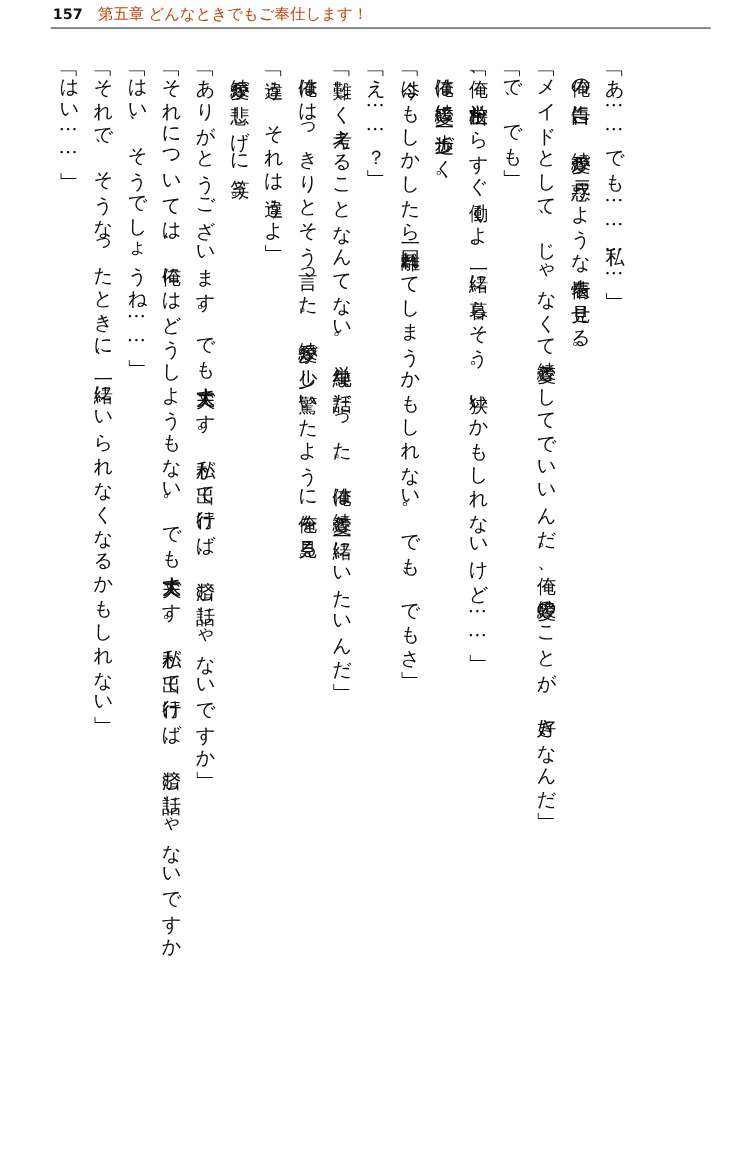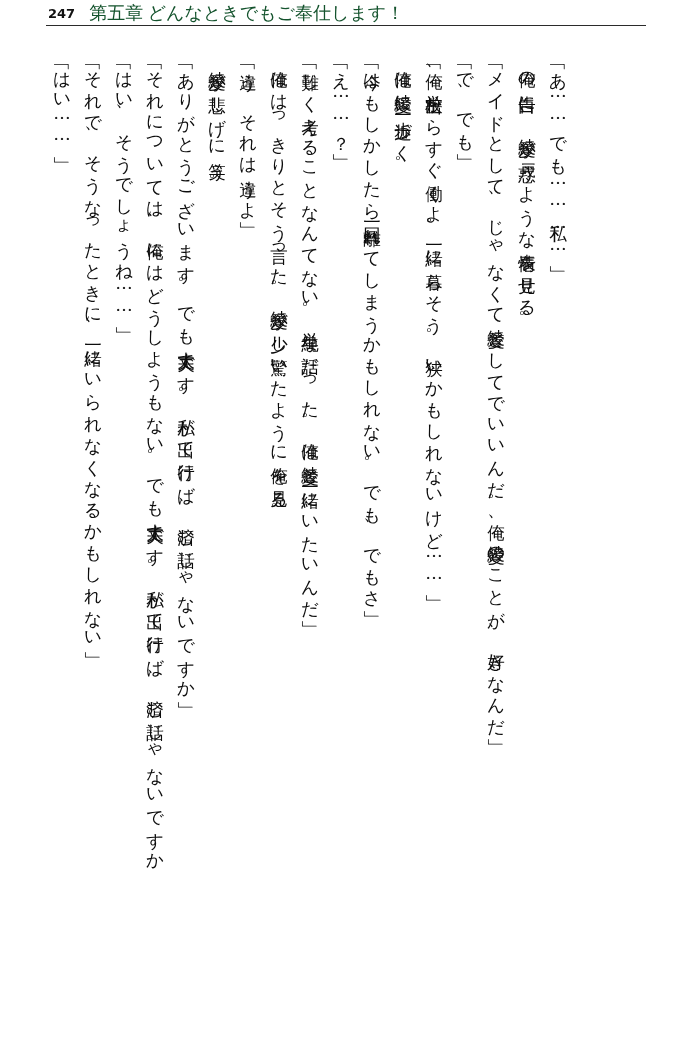--- a/index.html
+++ b/index.html
@@ -40,23 +40,23 @@
   }
   .folio {
     font-family: "DejaVu Sans", "Liberation Sans", sans-serif;
     font-weight: bold;
     font-size: 13px;
     color: #111111;
     letter-spacing: 0px;
     margin-right: 14px;
   }
   .header-title {
-    font-family: Liberation Serif, serif;
-    font-size: 18px;
-    color: #14532d;
+    font-family: Liberation Sans, sans-serif;
+    font-size: 14px;
+    color: #c2410c;
     white-space: nowrap;
   }
   
   .body-area {
     position: absolute;
     top: 44px;
     right: 40px;
     width: 600px;
     height: 980px;
     display: flex;
@@ -84,21 +84,21 @@
   .col.indent {
     padding-top: 14px;
   }
 </style>
 </head>
 <body>
 
 <div class="page">
 
   <div class="header">
-    <span class="folio">247</span>
+    <span class="folio">157</span>
     <span class="header-title">第五章 どんなときでもご奉仕します！</span>
   </div>
   <div class="header-rule"></div>
 
   <div class="body-area">
     <div class="col indent">「はい……」</div>
     <div class="col indent">「それで、そうなったときに、一緒にいられなくなるかもしれない」</div>
     <div class="col indent">「はい、そうでしょうね……」</div>
     <div class="col indent">「それについては、俺にはどうしようもない。でも大丈夫です。私が出て行けば、済む話じゃないですか</div>
     <div class="col indent">「ありがとうございます。でも大丈夫です。私が出て行けば、済む話じゃないですか」</div>

